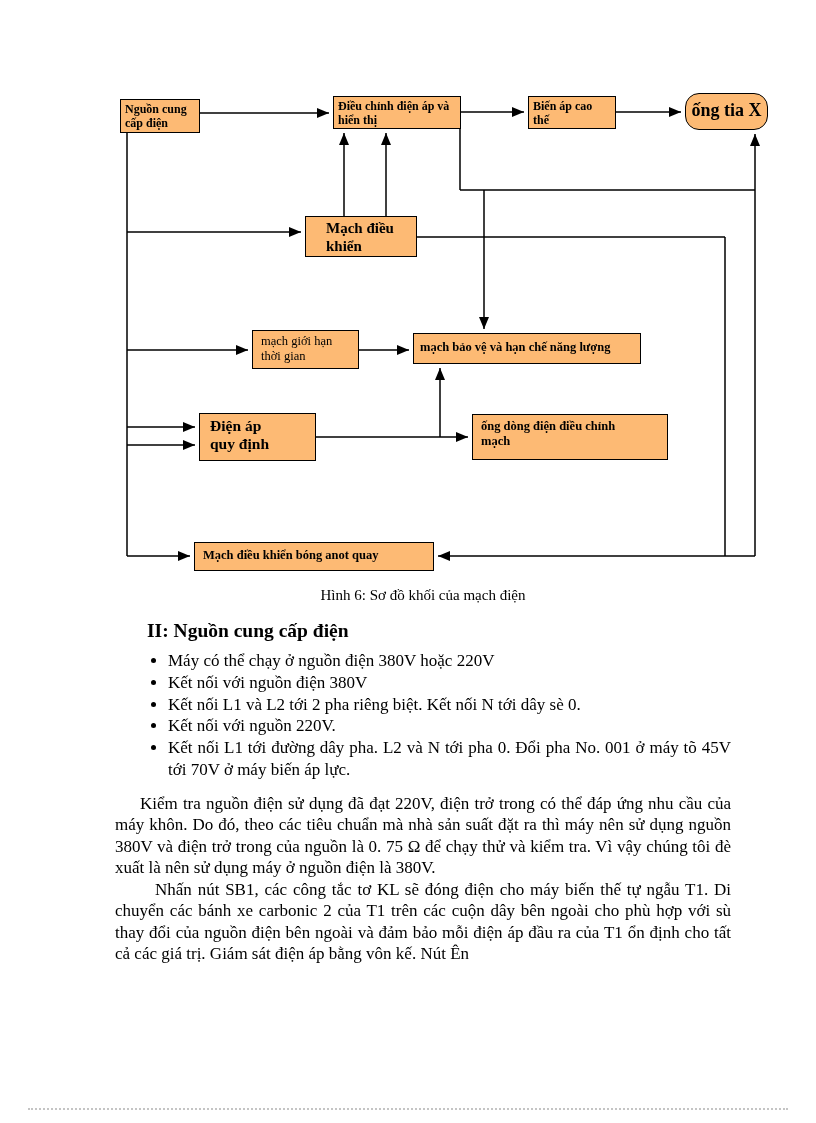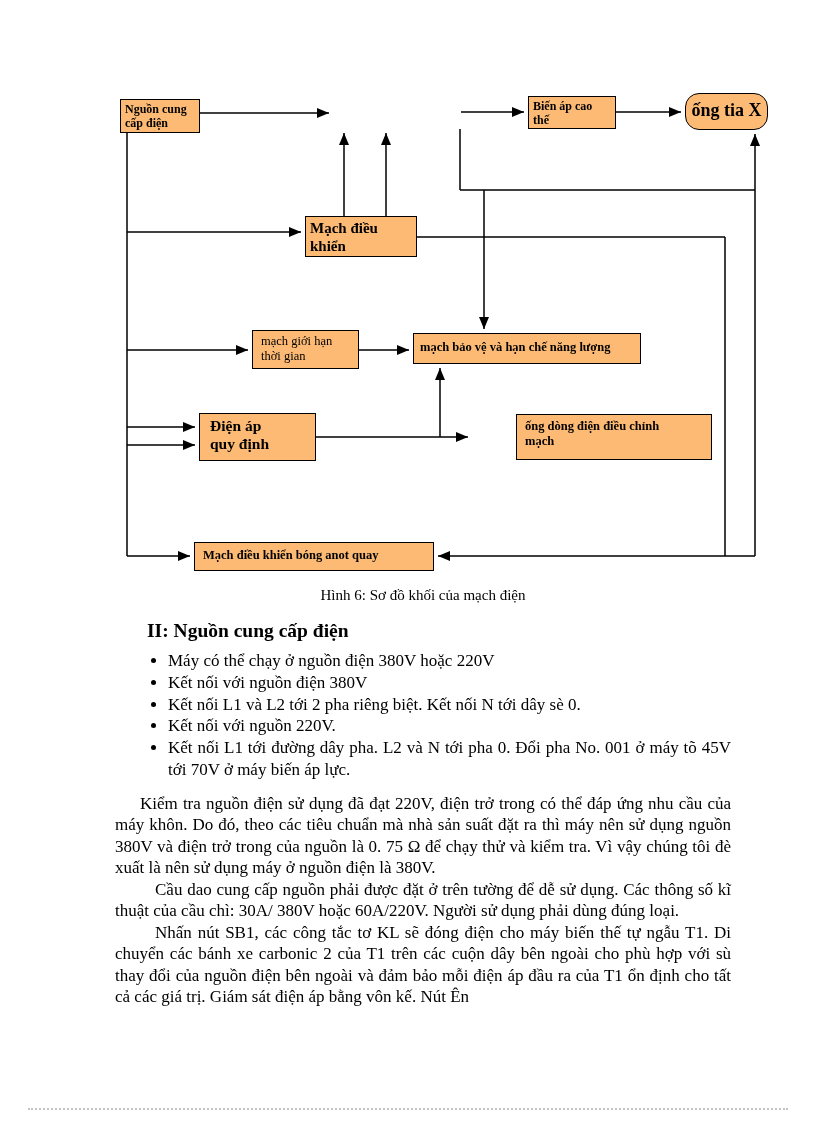--- a/index.html
+++ b/index.html
@@ -16,25 +16,25 @@
   .diagram svg{position:absolute;left:0;top:0;}
   .dbox{
     position:absolute;box-sizing:border-box;
     border:1.5px solid #000;background:#fdba74;
     font-weight:bold;line-height:1.18;padding:2px 4px;
   }
   .b1{left:120px;top:99px;width:80px;height:34px;font-size:12px;}
   .b2{left:333px;top:96px;width:128px;height:33px;font-size:12px;}
   .b3{left:528px;top:96px;width:88px;height:33px;font-size:12px;}
   .b4{left:685px;top:93px;width:83px;height:37px;font-size:18px;text-align:center;line-height:33px;padding:0;border-radius:14px;}
-  .b5{left:305px;top:216px;width:112px;height:41px;font-size:15px;padding:3px 4px;}
+  .b5{left:305px;top:216px;width:112px;height:41px;font-size:15px;padding:3px 20px;}
   .b6{left:252px;top:330px;width:107px;height:39px;font-size:12.5px;font-weight:normal;padding:3px 8px;}
   .b7{left:413px;top:333px;width:228px;height:31px;font-size:12.5px;padding:6px 6px 0;}
   .b8{left:199px;top:413px;width:117px;height:48px;font-size:15.5px;padding:3px 26px 3px 10px;}
-  .b9{left:472px;top:414px;width:196px;height:46px;font-size:12.5px;padding:4px 30px 4px 8px;margin-left:44px;}
+  .b9{left:472px;top:414px;width:196px;height:46px;font-size:12.5px;padding:4px 30px 4px 8px;}
   .b10{left:194px;top:542px;width:240px;height:29px;font-size:12.5px;padding:5px 8px 0;}
   
   .content{padding:0 85px 0 115px;font-size:17px;line-height:21.5px;}
   .caption{margin-top:0;text-align:center;font-size:15px;line-height:20px;}
   .heading{margin:14px 0 0;padding-left:32px;font-size:19.5px;line-height:24px;font-weight:bold;}
   ul.bullets{margin:7px 0 12px;padding-left:53px;list-style:disc outside;}
   ul.bullets li{text-align:justify;line-height:21.8px;}
   p.para{margin:0;text-align:justify;}
   p.indent-sm{text-indent:25px;}
   p.indent-lg{text-indent:40px;}
@@ -74,20 +74,21 @@
         <line x1="755" y1="556" x2="755" y2="134" marker-end="url(#ar)"></line>
         <line x1="417" y1="237" x2="725" y2="237"></line>
         <line x1="725" y1="237" x2="725" y2="556"></line>
         <line x1="755" y1="556" x2="438" y2="556" marker-end="url(#ar)"></line>
         <line x1="316" y1="437" x2="468" y2="437" marker-end="url(#ar)"></line>
         <line x1="440" y1="437" x2="440" y2="368" marker-end="url(#ar)"></line>
       </g>
     </svg>
 
     <div class="dbox b1">Nguồn cung cấp điện</div>
+    <div class="dbox b2">Điều chỉnh điện áp và hiển thị</div>
     <div class="dbox b3">Biến áp cao thế</div>
     <div class="dbox b4">ống tia X</div>
     <div class="dbox b5">Mạch điều khiển</div>
     <div class="dbox b6">mạch giới hạn thời gian</div>
     <div class="dbox b7">mạch bảo vệ và hạn chế năng lượng</div>
     <div class="dbox b8">Điện áp quy định</div>
     <div class="dbox b9">ống dòng điện điều chỉnh mạch</div>
     <div class="dbox b10">Mạch điều khiển bóng anot quay</div>
   </div>
 
@@ -98,18 +99,17 @@
 
     <ul class="bullets">
       <li>Máy có thể chạy ở nguồn điện 380V hoặc 220V</li>
       <li>Kết nối với nguồn điện 380V</li>
       <li>Kết nối L1 và L2 tới 2 pha riêng biệt. Kết nối N tới dây sè 0.</li>
       <li>Kết nối với nguồn 220V.</li>
       <li>Kết nối L1 tới đường dây pha. L2 và N tới pha 0. Đổi pha No. 001 ở máy tõ 45V tới 70V ở máy biến áp lực.</li>
     </ul>
 
     <p class="para indent-sm">Kiểm tra nguồn điện sử dụng đã đạt 220V, điện trở trong có thể đáp ứng nhu cầu của máy khôn. Do đó, theo các tiêu chuẩn mà nhà sản suất đặt ra thì máy nên sử dụng nguồn 380V và điện trở trong của nguồn là 0. 75 Ω để chạy thử và kiểm tra. Vì vậy chúng tôi đè xuất là nên sử dụng máy ở nguồn điện là 380V.</p>
-    <p class="para indent-lg">Cầu dao cung cấp nguồn phải được đặt ở trên tường để dễ sử dụng. Các thông số kĩ thuật của cầu chì: 30A/ 380V hoặc 60A/220V. Người sử dụng phải dùng đúng loại.</p>
     <p class="para indent-lg">Nhấn nút SB1, các công tắc tơ KL sẽ đóng điện cho máy biến thế tự ngẫu T1. Di chuyển các bánh xe carbonic 2 của T1 trên các cuộn dây bên ngoài cho phù hợp với sù thay đổi của nguồn điện bên ngoài và đảm bảo mỗi điện áp đầu ra của T1 ổn định cho tất cả các giá trị. Giám sát điện áp bằng vôn kế. Nút Ên</p>
   </div>
 
   <div class="dotted-bottom"></div>
 </div>
 
 </body></html>

